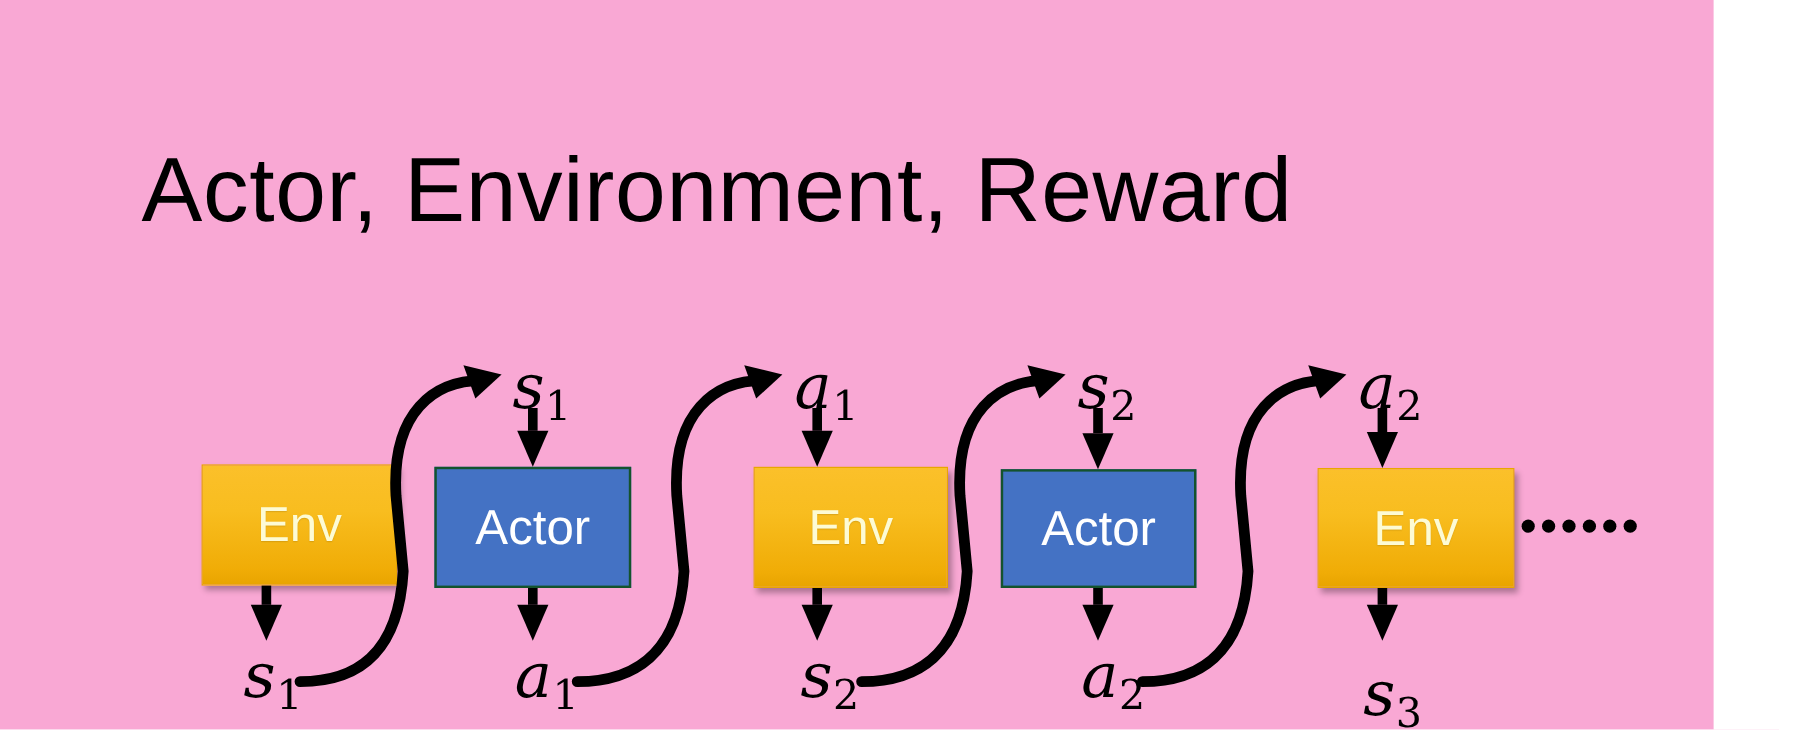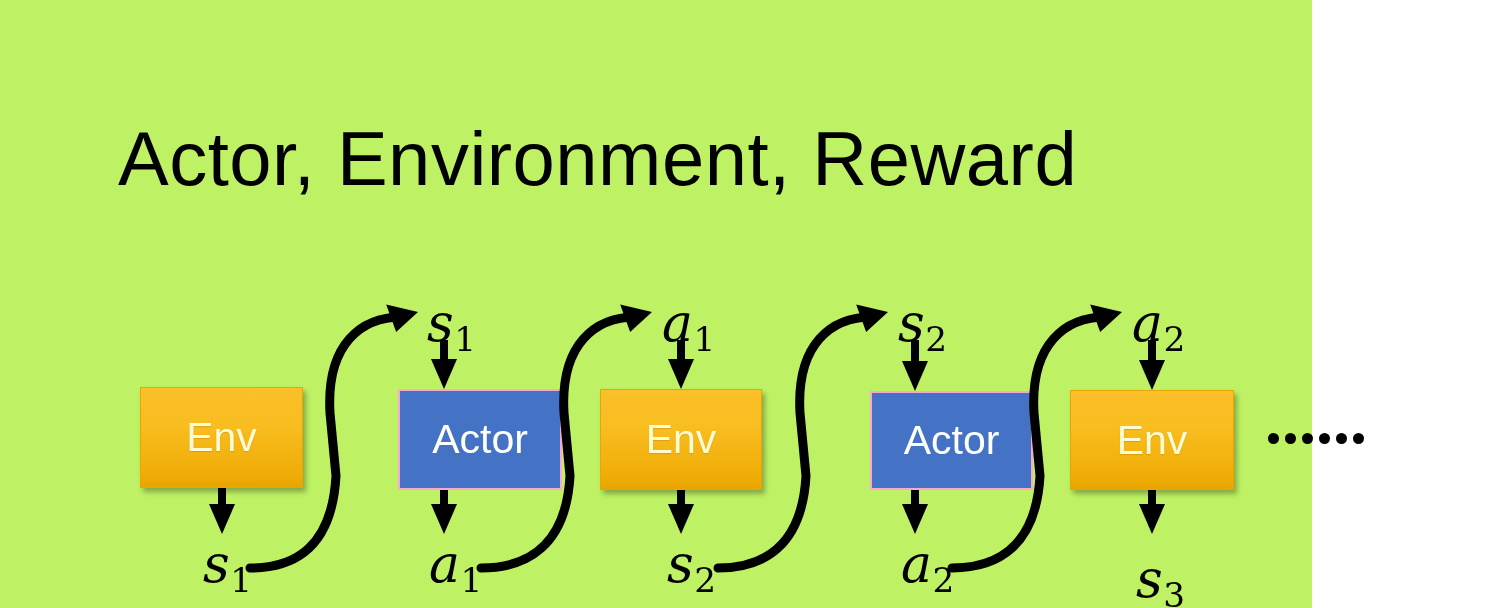--- a/index.html
+++ b/index.html
@@ -8,23 +8,23 @@
     background: #ffffff;
   }
   body {
     width: 1500px;
     height: 608px;
     overflow: hidden;
     font-family: "Liberation Sans", sans-serif;
   }
   #slide {
     position: relative;
-    width: 1312px;
-    height: 608px;
-    background: #bef264;
+    width: 1428px;
+    height: 608px;
+    background: #f9a8d4;
   }
 
   
   #slide-title {
     position: absolute;
     left: 118px;
     top: 113px;
     font-family: "Liberation Sans", sans-serif;
     font-weight: 300;
     font-size: 76px;
@@ -55,27 +55,27 @@
     font-size: 41px;
     line-height: 1;
     white-space: nowrap;
   }
   .node-box.env {
     background: linear-gradient(to bottom, #FBC02A 0%, #F8BD1F 38%, #F0AC06 88%, #E8A400 100%);
     color: #FDFBD4;
     border: 1px solid #E9A600;
     box-shadow: 3px 4px 5px rgba(0,0,0,0.30);
     text-shadow: 0 1px 1px rgba(120,80,0,0.22);
+    margin-left: 28px;
   }
   .node-box.actor {
     background: #4472C4;
     color: #FFFFFF;
-    border: 2px solid #f9a8d4;
+    border: 2px solid #14532d;
     box-shadow: none;
-    margin-left: 36px;
   }
 
   
   .math-label {
     position: absolute;
     font-family: "DejaVu Serif", "Liberation Serif", serif;
     font-style: italic;
     font-size: 52px;
     line-height: 1;
     color: #000000;

